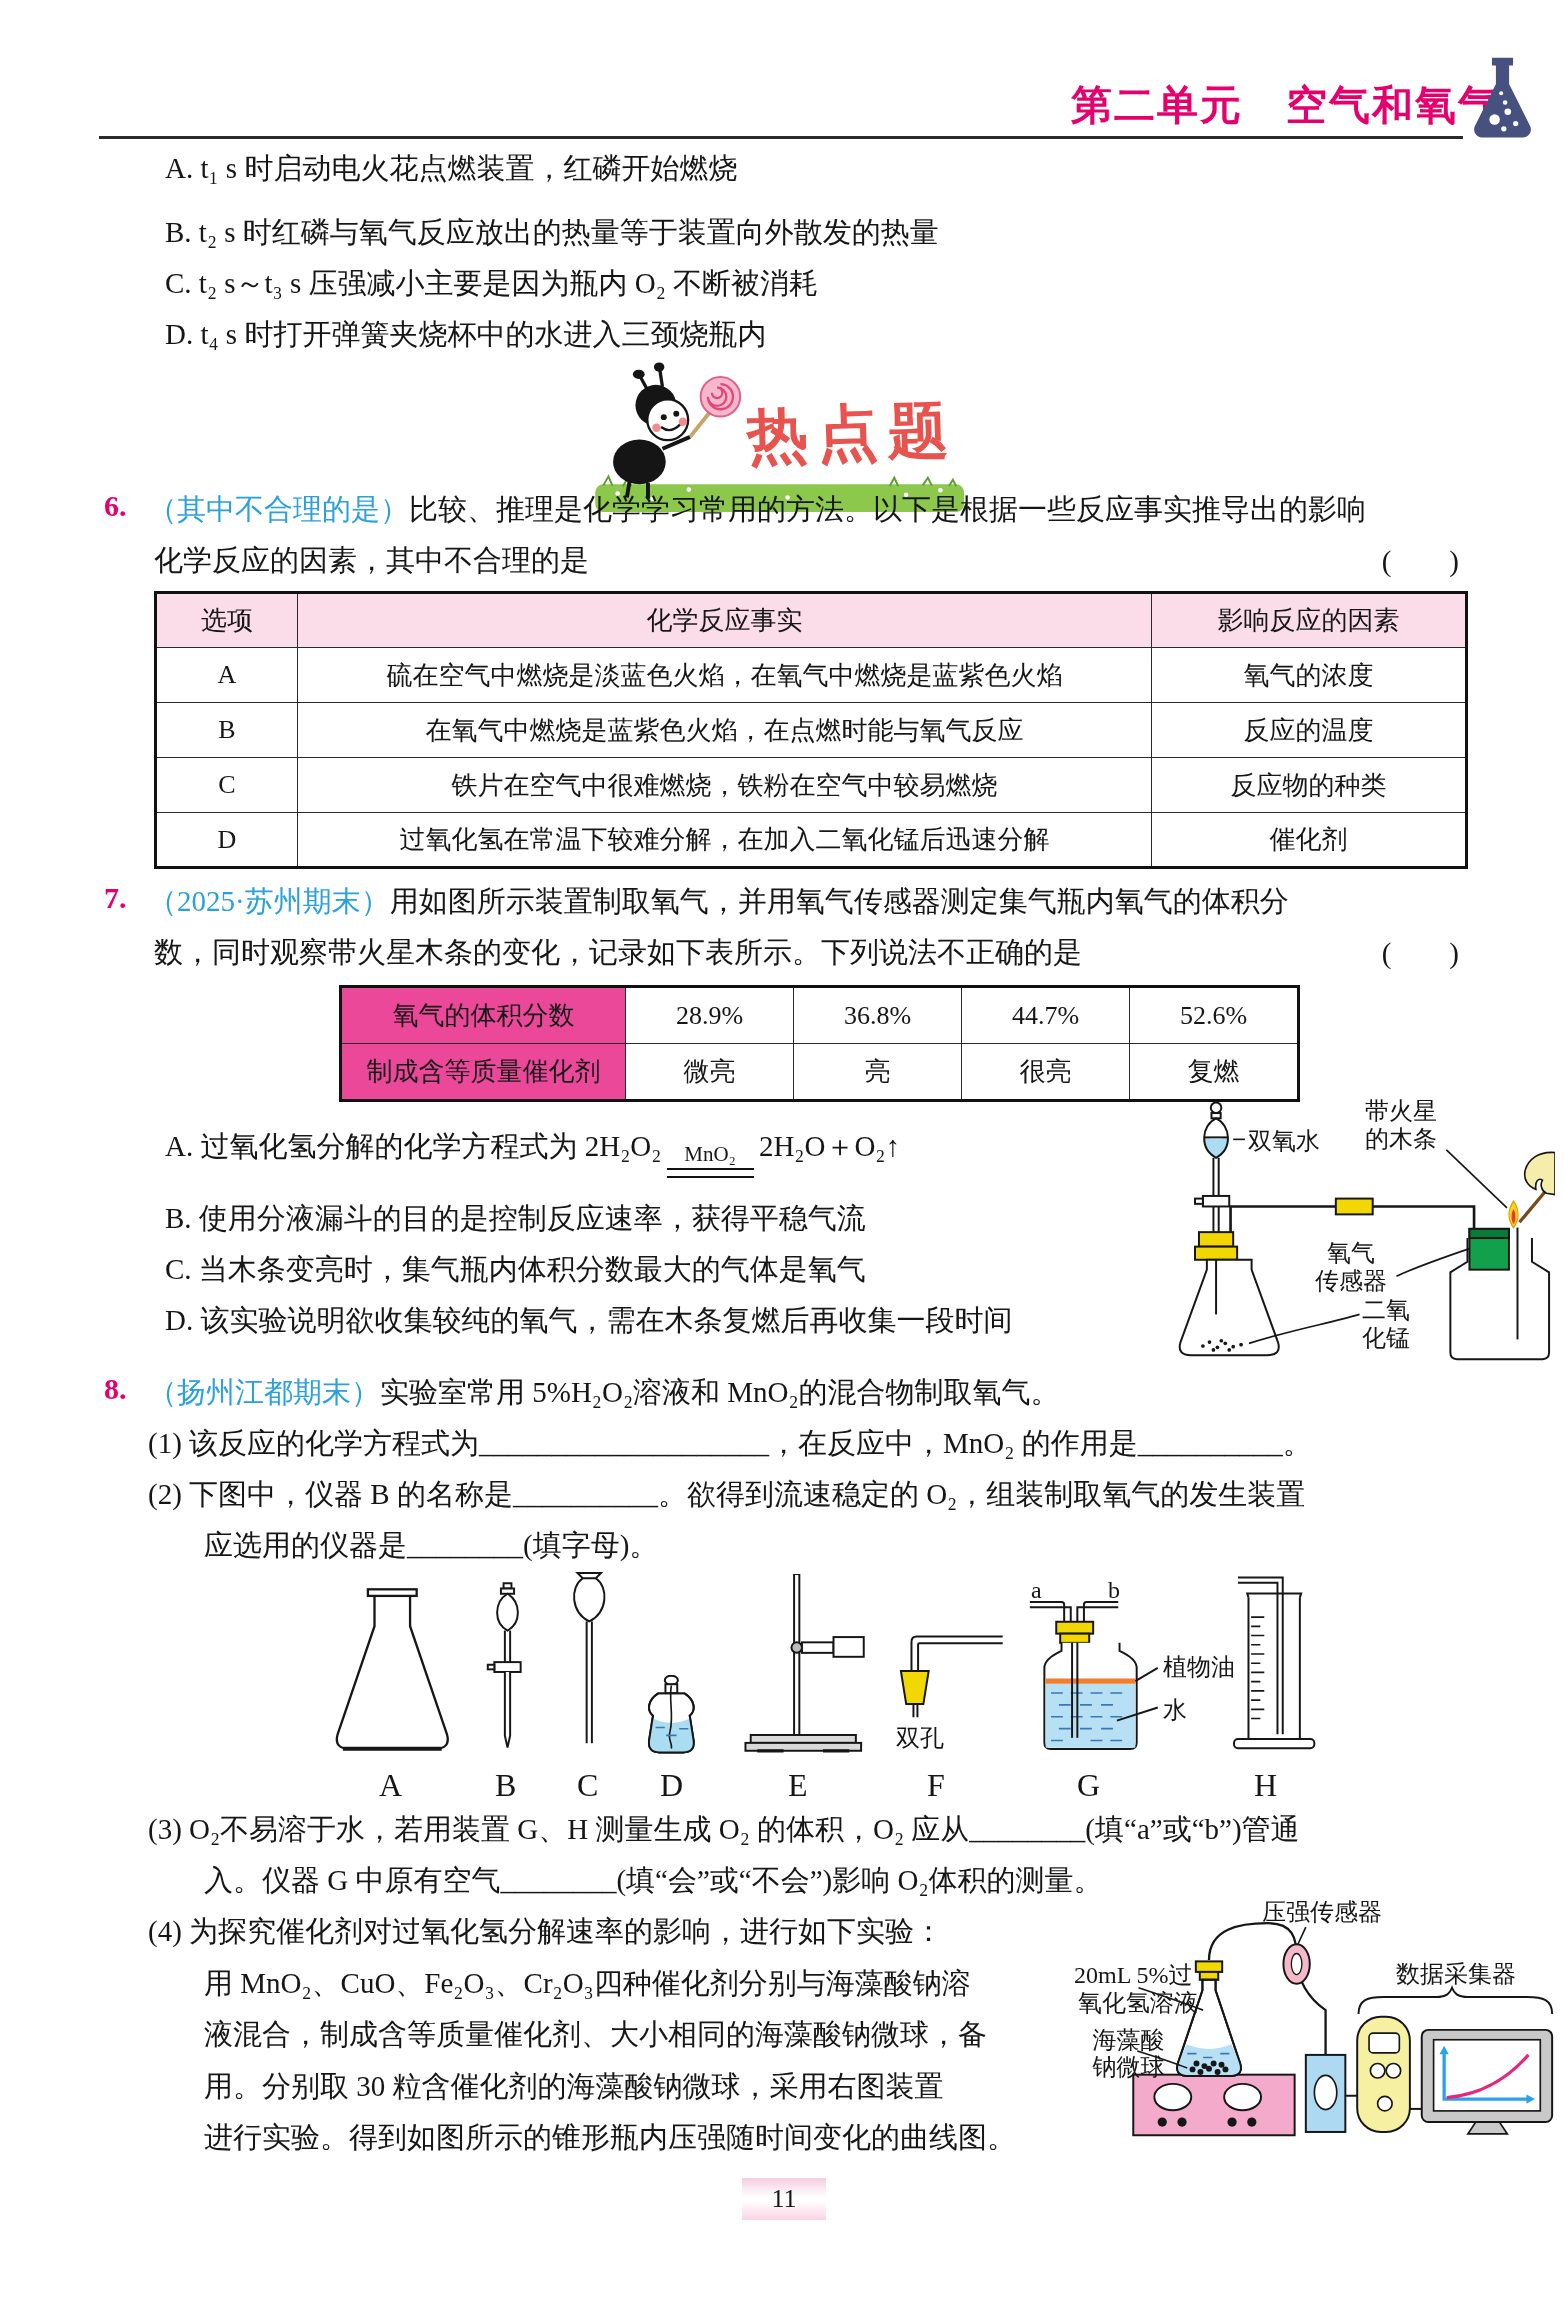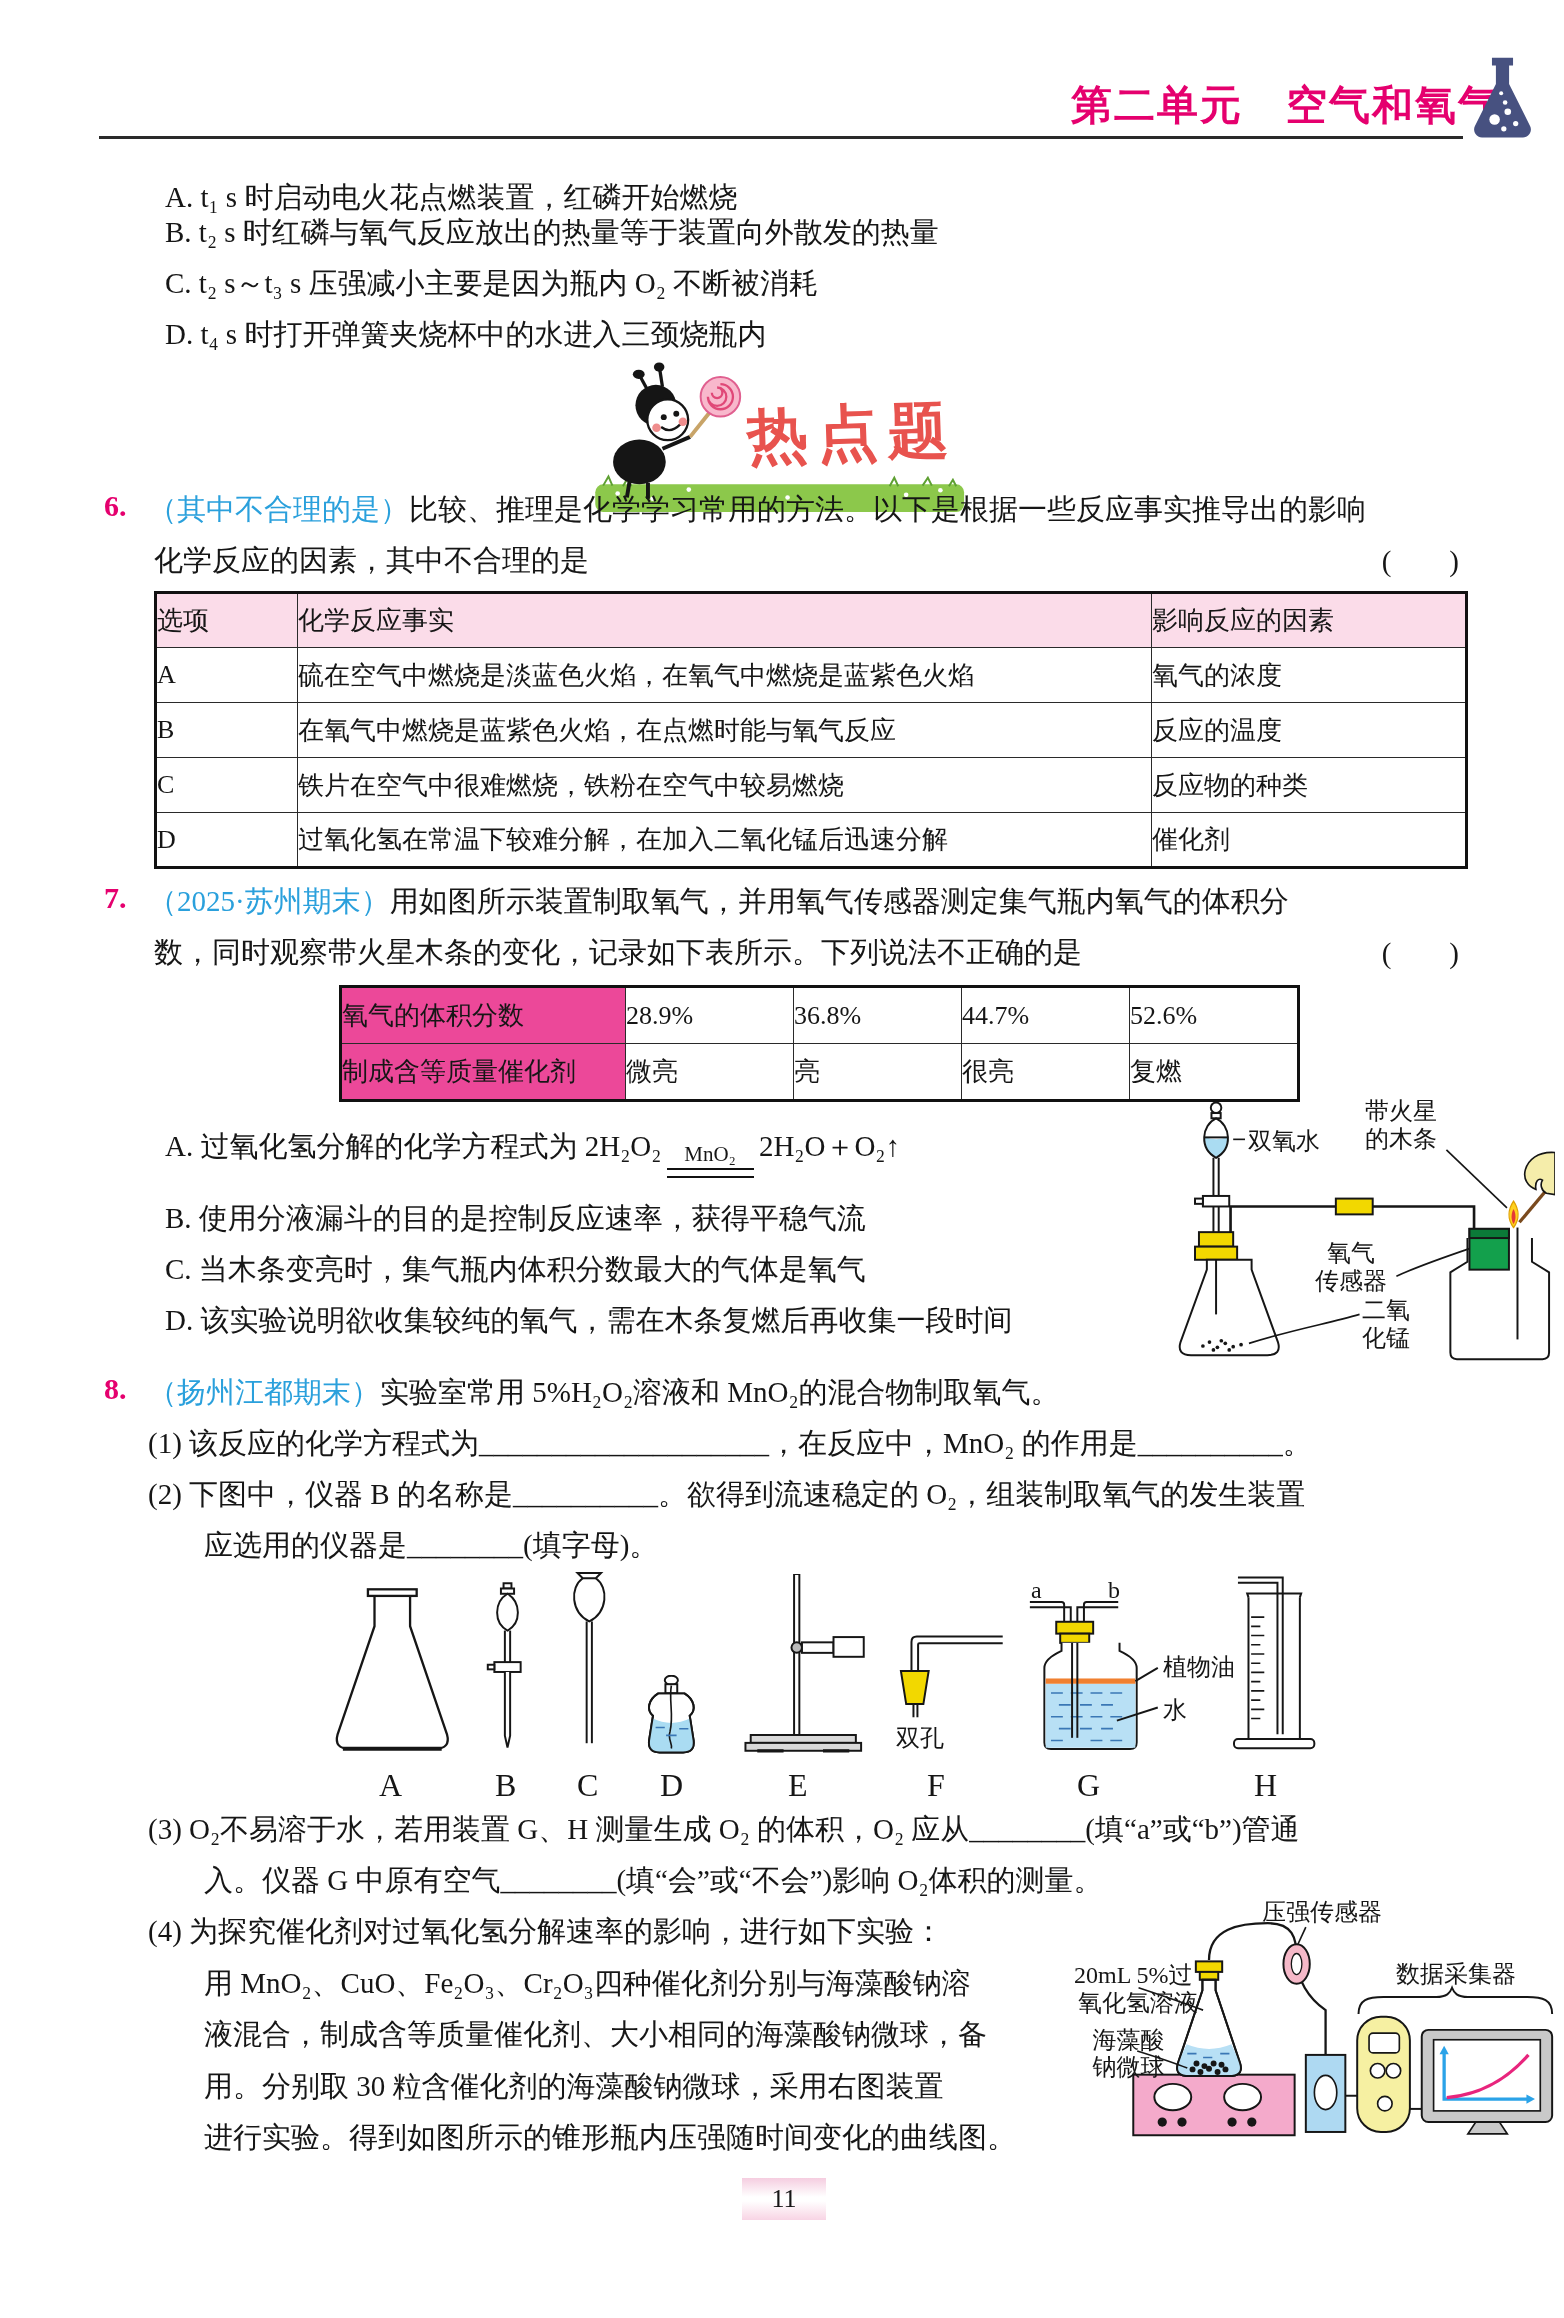--- a/index.html
+++ b/index.html
@@ -13,21 +13,21 @@
   
   .unit-title{position:absolute;top:78px;left:1071px;width:392px;text-align:right;
               font-size:41px;font-weight:bold;color:#e5006e;letter-spacing:2px;white-space:nowrap;}
   .hrule{position:absolute;top:136px;left:99px;width:1364px;height:2.6px;background:#2a2a2a;}
   
   #badge{position:absolute;left:590px;top:359px;width:382px;height:165px;}
   .badge-label{position:absolute;left:157px;top:34px;font-size:61px;font-weight:bold;color:#e8534e;
                letter-spacing:9.2px;transform:rotate(-2deg);white-space:nowrap;}
   
   table{border-collapse:collapse;table-layout:fixed;position:absolute;background:#fff;}
-  td,th{border:1.6px solid #2a2a2a;text-align:left;vertical-align:middle;font-size:26px;font-weight:normal;padding:0;}
+  td,th{border:1.6px solid #2a2a2a;text-align:center;vertical-align:middle;font-size:26px;font-weight:normal;padding:0;}
   #q6-table{left:154px;top:591px;width:1306px;border:3.3px solid #111;}
   #q6-table th{background:#fbdce9;}
   #q6-table tr{height:55px;}
   #q6-table .c1{width:140px;}  #q6-table .c2{width:853px;}  #q6-table .c3{width:313px;}
   #q7-table{left:339px;top:985px;width:954px;border:3.3px solid #111;}
   #q7-table tr{height:57px;}
   #q7-table .hcell{background:#ec4899;width:283px;}
   #q7-table .vcell{width:167px;}
   
   .cheq-mid{display:inline-block;text-align:center;vertical-align:-5.3px;margin:0 5.3px;}
@@ -52,21 +52,21 @@
     <path d="M36 4 h32 v12 h-6 v28 l32 64 a12 12 0 0 1 -11 17 H21 a12 12 0 0 1 -11 -17 l32 -64 V16 h-6 z" fill="#475180"></path>
     <circle cx="40" cy="98" r="8" fill="#fff"></circle>
       <circle cx="60" cy="86" r="5" fill="#fff"></circle>
     <circle cx="54" cy="112" r="4" fill="#fff"></circle>
       <circle cx="50" cy="58" r="3" fill="#fff"></circle>
     <circle cx="56" cy="72" r="3.5" fill="#fff"></circle>
       <circle cx="72" cy="104" r="4" fill="#fff"></circle>
   </svg>
   <div class="hrule"></div>
 
-  <div class="line" style="left:165px;top:179px">A. t₁ s 时启动电火花点燃装置，红磷开始燃烧</div>
+  <div class="line" style="left:165px;top:150px">A. t₁ s 时启动电火花点燃装置，红磷开始燃烧</div>
   <div class="line" style="left:165px;top:214px">B. t₂ s 时红磷与氧气反应放出的热量等于装置向外散发的热量</div>
   <div class="line" style="left:165px;top:316px">D. t₄ s 时打开弹簧夹烧杯中的水进入三颈烧瓶内</div>
   <div class="line" style="left:165px;top:265px">C. t₂ s～t₃ s 压强减小主要是因为瓶内 O₂ 不断被消耗</div>
 
   <div id="badge">
     <svg width="382" height="165" viewBox="0 0 580 250">
       <rect x="8" y="190" width="560" height="42" rx="12" fill="#8cc84b"></rect>
       <path d="M20 192 l8 -14 l6 14 M50 193 l7 -12 l6 12 M455 193 l7 -13 l6 13 M505 192 l8 -12 l6 12 M545 193 l6 -10 l5 10" stroke="#5ea032" stroke-width="3" fill="none"></path>
       <circle cx="42" cy="204" r="3.5" fill="#fff"></circle>
         <circle cx="95" cy="212" r="3.5" fill="#fff"></circle>

